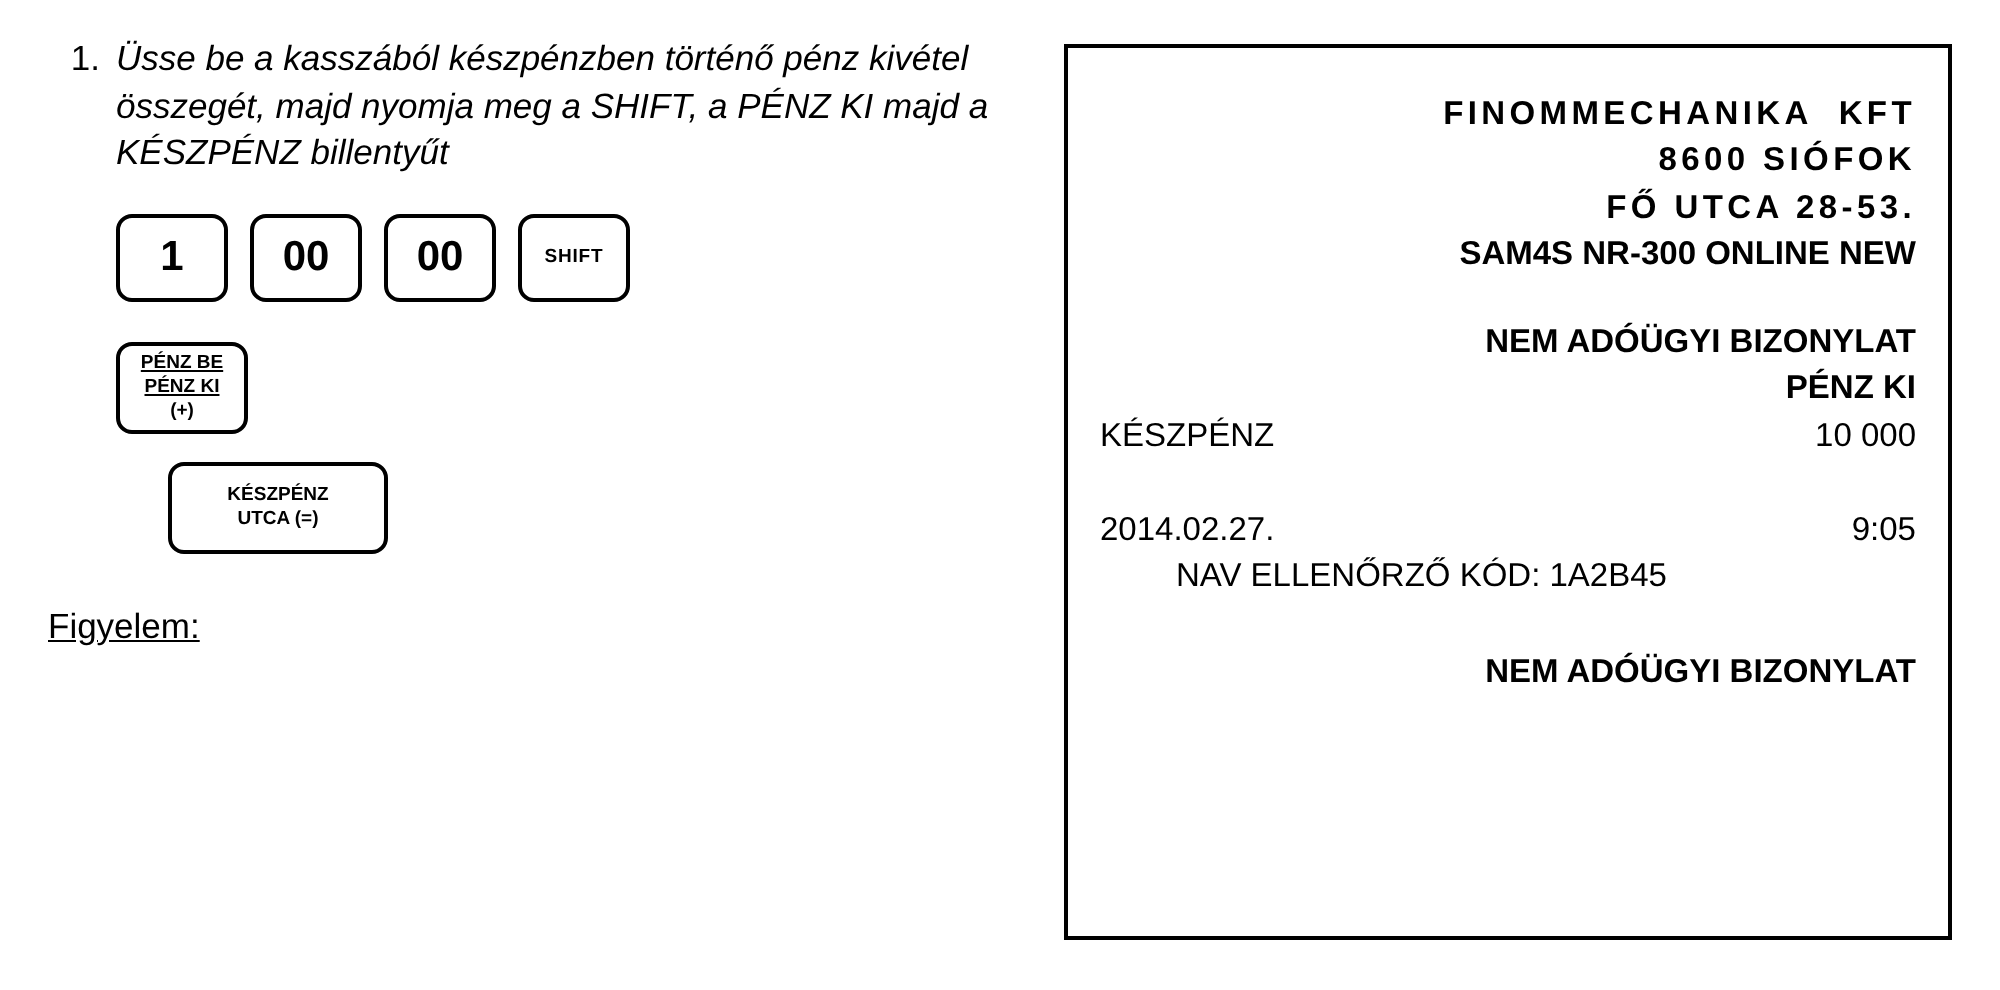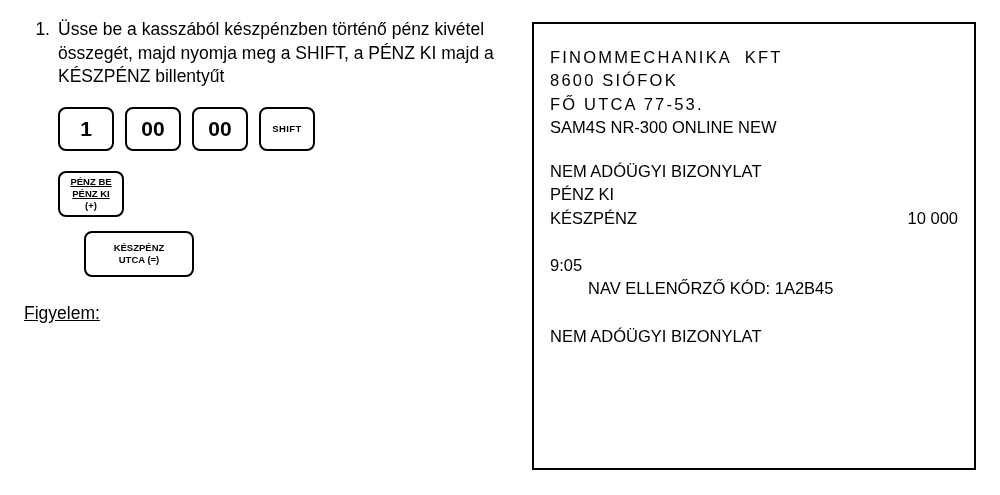--- a/index.html
+++ b/index.html
@@ -34,20 +34,21 @@
     line-height: 1.35;
   }
   .step-num {
     width: 26px;
     flex: 0 0 26px;
     text-align: right;
     padding-right: 8px;
   }
   .step-text {
     flex: 1 1 auto;
+    font-style: italic;
   }
 
   
   .key-row {
     display: flex;
     align-items: flex-start;
     margin-top: 18px;
     margin-left: 34px;
   }
   .key {
@@ -112,21 +113,21 @@
     left: 532px;
     top: 22px;
     width: 444px;
     height: 448px;
     border: 2.5px solid #000;
     background: #fff;
     box-sizing: border-box;
     padding: 22px 16px 0 16px;
     font-size: 16.5px;
   }
-  .r-center { text-align: left; }
+  .r-center { text-align: right; font-weight: bold; }
   .r-wide {
     letter-spacing: 2.2px;
   }
   .r-line { line-height: 1.42; white-space: pre; }
   .r-gap-20 { height: 20px; }
   .r-gap-24 { height: 24px; }
   .r-row {
     display: flex;
     justify-content: space-between;
     align-items: baseline;
@@ -179,36 +180,37 @@
     <div class="note">
       <div class="note-title">Figyelem:</div>
     </div>
 
   </div>
 
   <div class="receipt">
 
     <div class="r-line r-center r-wide">FINOMMECHANIKA  KFT</div>
     <div class="r-line r-center r-wide">8600 SIÓFOK</div>
-    <div class="r-line r-center r-wide">FŐ UTCA 77-53.</div>
+    <div class="r-line r-center r-wide">FŐ UTCA 28-53.</div>
     <div class="r-line r-center">SAM4S NR-300 ONLINE NEW</div>
 
     <div class="r-gap-20"></div>
 
     <div class="r-line r-center">NEM ADÓÜGYI BIZONYLAT</div>
     <div class="r-line r-center">PÉNZ KI</div>
 
     <div class="r-row">
       <span>KÉSZPÉNZ</span>
       <span>10 000</span>
     </div>
 
     <div class="r-gap-24"></div>
 
     <div class="r-row">
+      <span>2014.02.27.</span>
       <span>9:05</span>
     </div>
 
     <div class="r-line r-indent">NAV ELLENŐRZŐ KÓD: 1A2B45</div>
 
     <div class="r-gap-24"></div>
 
     <div class="r-line r-center">NEM ADÓÜGYI BIZONYLAT</div>
 
   </div>

